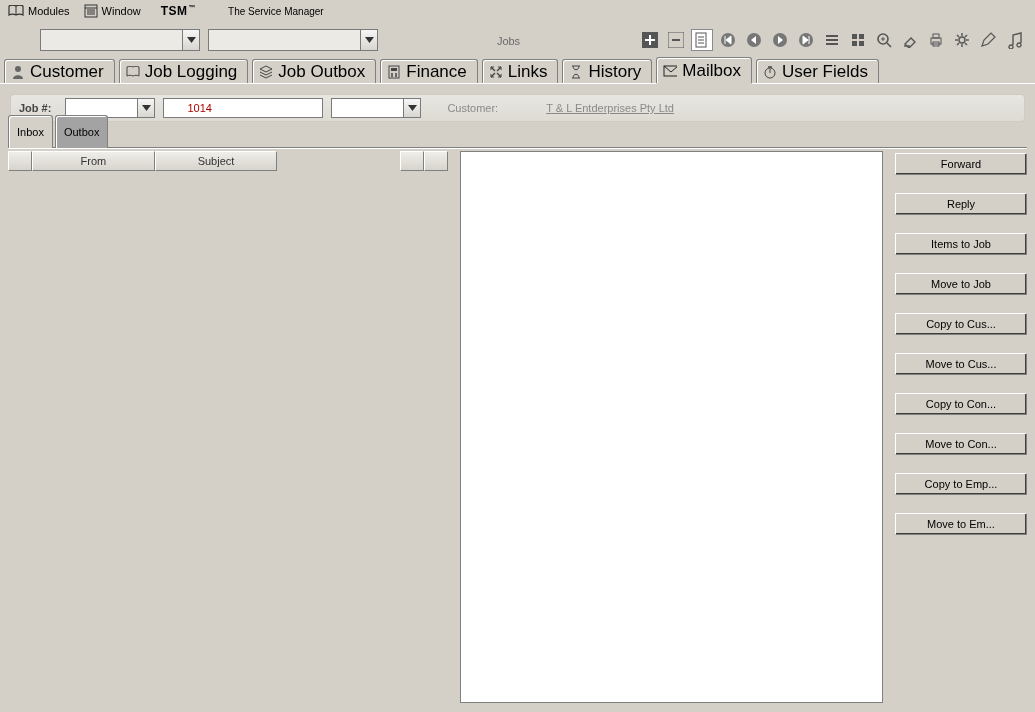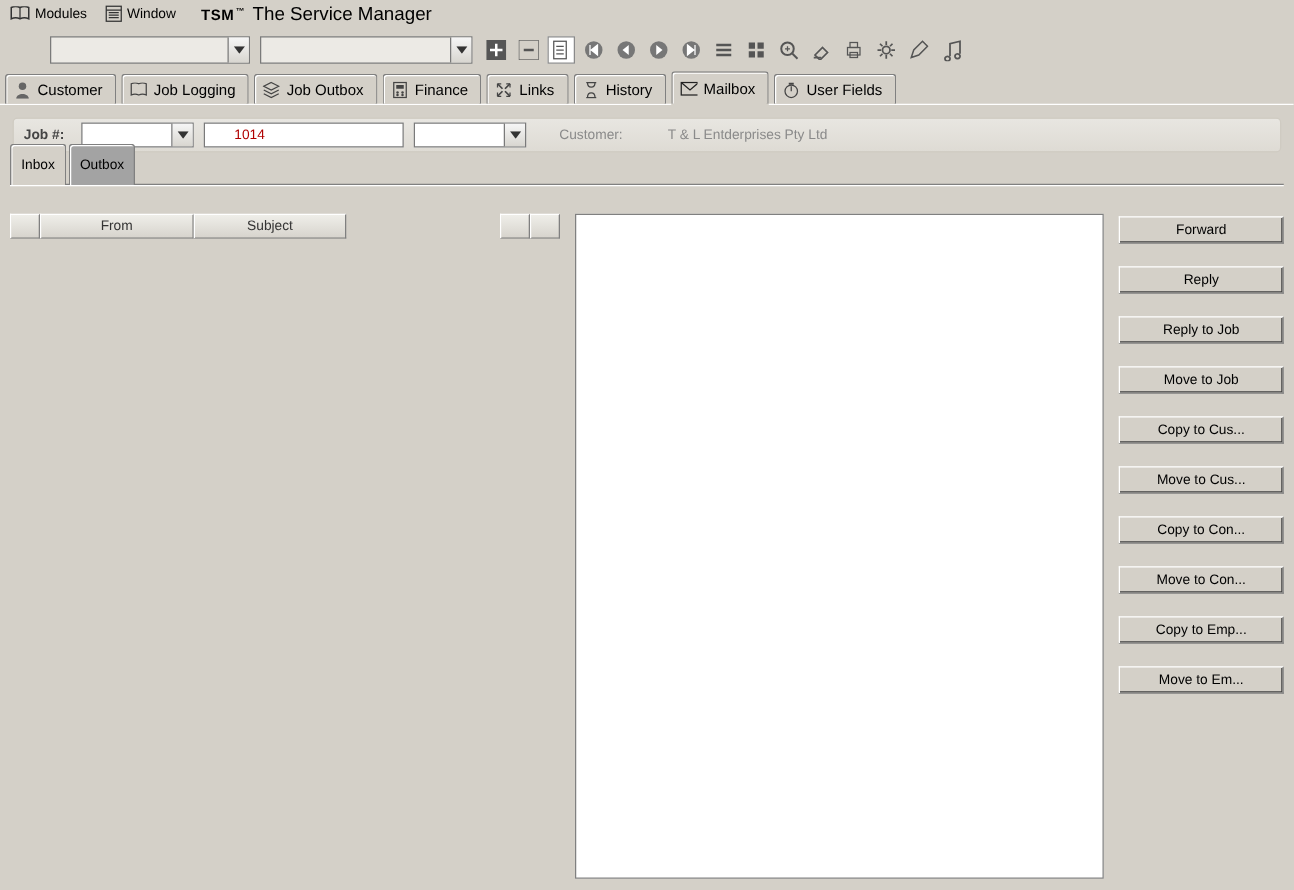--- a/index.html
+++ b/index.html
@@ -23,21 +23,21 @@
   .menubar .mitem {
     display: inline-flex;
     align-items: center;
     gap: 4px;
     cursor: default;
   }
   .menubar .mitem svg { flex: 0 0 auto; }
   .tsm-brand { display: inline-flex; align-items: baseline; gap: 6px; margin-left: 6px;}
   .tsm-brand .tsm { font-weight: bold; font-size: 12px; letter-spacing: .5px; }
   .tsm-brand sup { font-size: 7px; margin-left:1px;}
-  .tsm-brand .sub { font-size: 15px; }
+  .tsm-brand .sub { font-size: 10px; margin-left: 26px; }
 
   
   .toolbar {
     display: flex;
     align-items: center;
     height: 36px;
     padding: 4px 8px;
     gap: 8px;
   }
   .combo {
@@ -102,21 +102,21 @@
     display:inline-flex;
     align-items:center;
     gap:5px;
     padding: 0 10px 0 6px;
     background: #d4d0c8;
     border: 1px solid #808080;
     border-bottom: none;
     border-top-left-radius: 3px;
     border-top-right-radius: 3px;
     box-shadow: inset 1px 1px 0 #fff;
-    font-size: 12px;
+    font-size: 17px;
     cursor: default;
     position:relative;
   }
   .tab.active {
     background: #d4d0c8;
     height: 26px;
     z-index: 2;
     box-shadow: inset 1px 1px 0 #fff, 0 1px 0 #d4d0c8;
   }
   .tab .ico { width:14px; height:14px; display:flex;align-items:center;justify-content:center; }
@@ -131,21 +131,21 @@
     border-radius: 4px;
     height: 28px;
     display:flex;
     align-items:center;
     gap: 8px;
     padding: 0 8px;
   }
   .jobbar .lbl { font-weight: bold; color:#444; margin-right:6px;}
   .jobbar .combo { height:20px; }
   .jobbar .cust-lbl { color:#8a8a8a; margin-left: 18px;}
-  .jobbar .cust-val { color:#8a8a8a; margin-left: 28px;}
+  .jobbar .cust-val { color:#8a8a8a; margin-left: 40px; text-decoration: underline;}
 
   .jobnum .txt { color:#b00000; }
 
   
   .subtabs {
     display:flex;
     align-items:flex-end;
     height: 20px;
     padding: 0 8px;
     gap: 2px;
@@ -170,21 +170,21 @@
   .subtabs-line {
     border-top: 1px solid #fff;
     box-shadow: 0 -1px 0 #808080;
     margin: 0 8px;
   }
 
   
   .mainarea {
     display:flex;
     gap: 12px;
-    padding: 22px 8px 8px 8px;
+    padding: 2px 8px 8px 8px;
     height: calc(712px - 22px - 36px - 26px - 44px - 20px - 2px);
   }
   .col-list {
     width: 440px;
     display:flex; flex-direction:column;
   }
   .grid-head {
     display:flex;
     height: 20px;
   }
@@ -270,20 +270,21 @@
   </div>
   <div class="combo grey" style="width:170px">
     <div class="txt"></div>
     <div class="btn">
       <svg width="9" height="6">
           <path d="M0 0 L9 0 L4.5 6 Z" fill="#333"></path>
         </svg>
     </div>
   </div>
 
+  <div class="title-center">Jobs</div>
 
   <div class="tool-icons">
     <div class="tbtn">
       <svg width="16" height="16">
           <rect width="16" height="16" fill="#555"></rect>
           <path d="M8 3v10M3 8h10" stroke="#fff" stroke-width="2"></path>
         </svg>
     </div>
     <div class="tbtn">
       <svg width="16" height="16">
@@ -521,21 +522,21 @@
   <div class="col-preview"></div>
 
   <div class="col-actions">
     <div class="wbtn">
         <span>Forward</span>
       </div>
     <div class="wbtn">
         <span>Reply</span>
       </div>
     <div class="wbtn">
-        <span>Reply to Job</span>
+        <span>Items to Job</span>
       </div>
     <div class="wbtn">
         <span>Move to Job</span>
       </div>
     <div class="wbtn">
         <span>Copy to Cus...</span>
       </div>
     <div class="wbtn">
         <span>Move to Cus...</span>
       </div>

